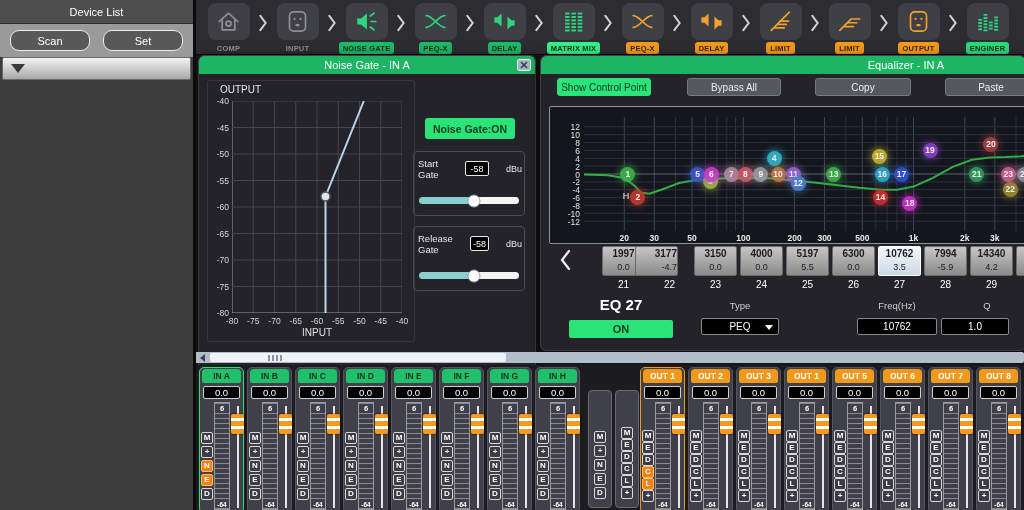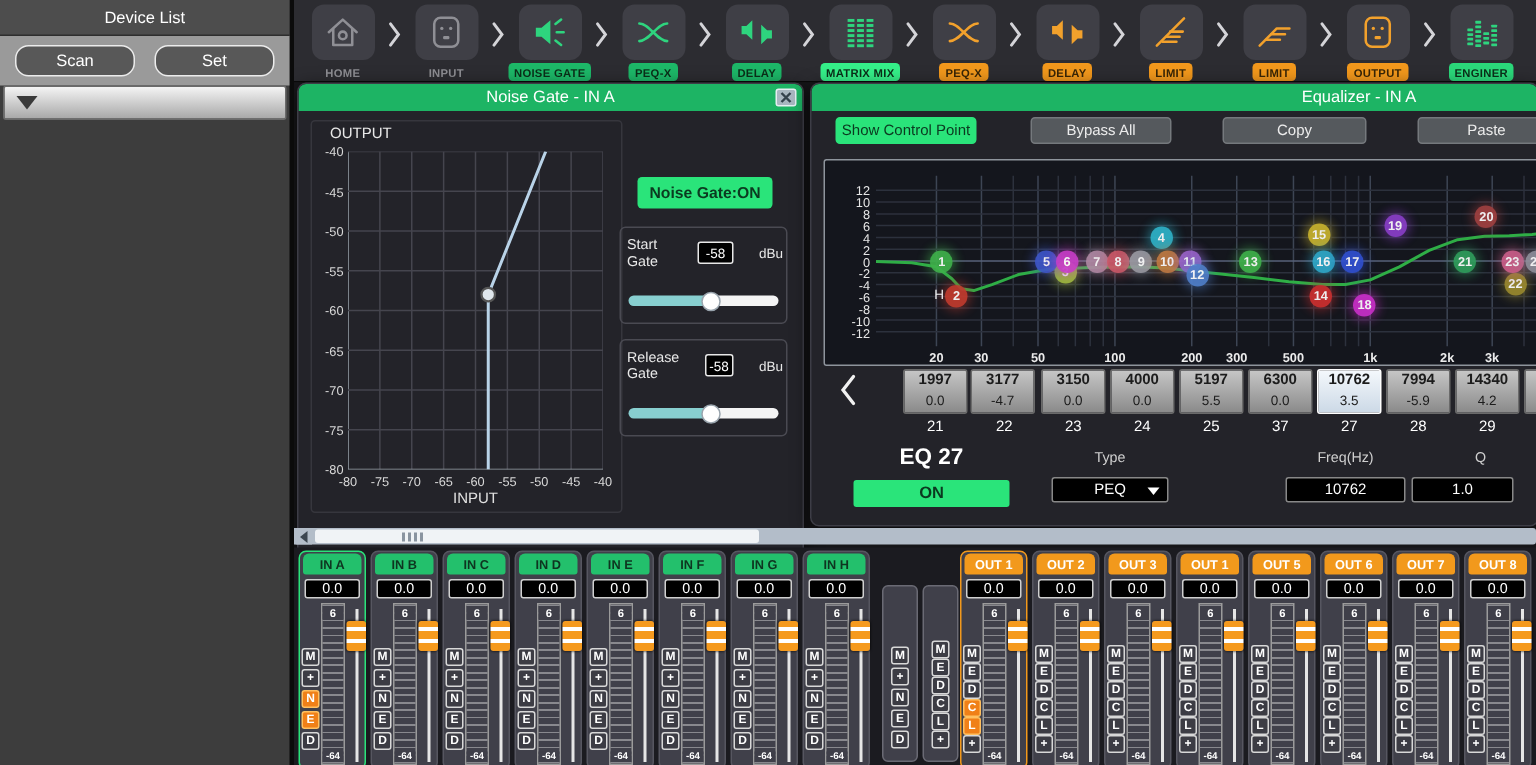--- a/index.html
+++ b/index.html
@@ -123,21 +123,21 @@
   <div id="main">
     <div id="toolbar">
         <div class="tb-item st-idle">
           <div class="tb-icon">
             <svg width="27" height="27" viewBox="0 0 32 32" fill="none" stroke="currentColor" stroke-width="2" stroke-linecap="round" stroke-linejoin="round">
               <path d="M5 16 L16 6 L27 16"></path>
               <path d="M8.5 13.5 V26 H23.5 V13.5"></path>
               <circle cx="16" cy="18.5" r="3"></circle>
             </svg>
           </div>
-          <div class="tb-badge">HOME</div>
+          <div class="tb-badge">COMP</div>
         </div>
         <div class="tb-sep">
           <svg width="9" height="20" viewBox="0 0 9 20">
             <path d="M1.5 2 L7.5 10 L1.5 18" stroke="#d4d4d8" stroke-width="2.2" fill="none" stroke-linecap="round"></path>
           </svg>
         </div>
         <div class="tb-item st-idle">
           <div class="tb-icon">
             <svg width="27" height="27" viewBox="0 0 32 32" fill="none" stroke="currentColor" stroke-width="2" stroke-linecap="round" stroke-linejoin="round">
               <rect x="6.5" y="4.5" width="19" height="23" rx="5"></rect>
@@ -529,21 +529,21 @@
         <button id="eq-prev">
           <svg width="12" height="22" viewBox="0 0 12 22">
               <path d="M10 2 L3 11 L10 20" stroke="#f0f0f0" stroke-width="2.2" fill="none" stroke-linecap="round"></path>
             </svg>
         </button>
       <div class="cell" style="left: 61px;">
             <div class="cf">1997</div>
             <div class="cg">0.0</div>
           </div>
           <div class="cellnum" style="left: 61px;">21</div>
-          <div class="cell" style="left: 106px;">
+          <div class="cell" style="left: 94px; text-align: right;">
             <div class="cf">3177</div>
             <div class="cg">-4.7</div>
           </div>
           <div class="cellnum" style="left: 107px;">22</div>
           <div class="cell" style="left: 153px;">
             <div class="cf">3150</div>
             <div class="cg">0.0</div>
           </div>
           <div class="cellnum" style="left: 153px;">23</div>
           <div class="cell" style="left: 199px;">
@@ -553,21 +553,21 @@
           <div class="cellnum" style="left: 199px;">24</div>
           <div class="cell" style="left: 245px;">
             <div class="cf">5197</div>
             <div class="cg">5.5</div>
           </div>
           <div class="cellnum" style="left: 245px;">25</div>
           <div class="cell" style="left: 291px;">
             <div class="cf">6300</div>
             <div class="cg">0.0</div>
           </div>
-          <div class="cellnum" style="left: 291px;">37</div>
+          <div class="cellnum" style="left: 291px;">26</div>
           <div class="cell selcell" style="left: 337px;">
             <div class="cf">10762</div>
             <div class="cg">3.5</div>
           </div>
           <div class="cellnum" style="left: 337px;">27</div>
           <div class="cell" style="left: 383px;">
             <div class="cf">7994</div>
             <div class="cg">-5.9</div>
           </div>
           <div class="cellnum" style="left: 383px;">28</div>

